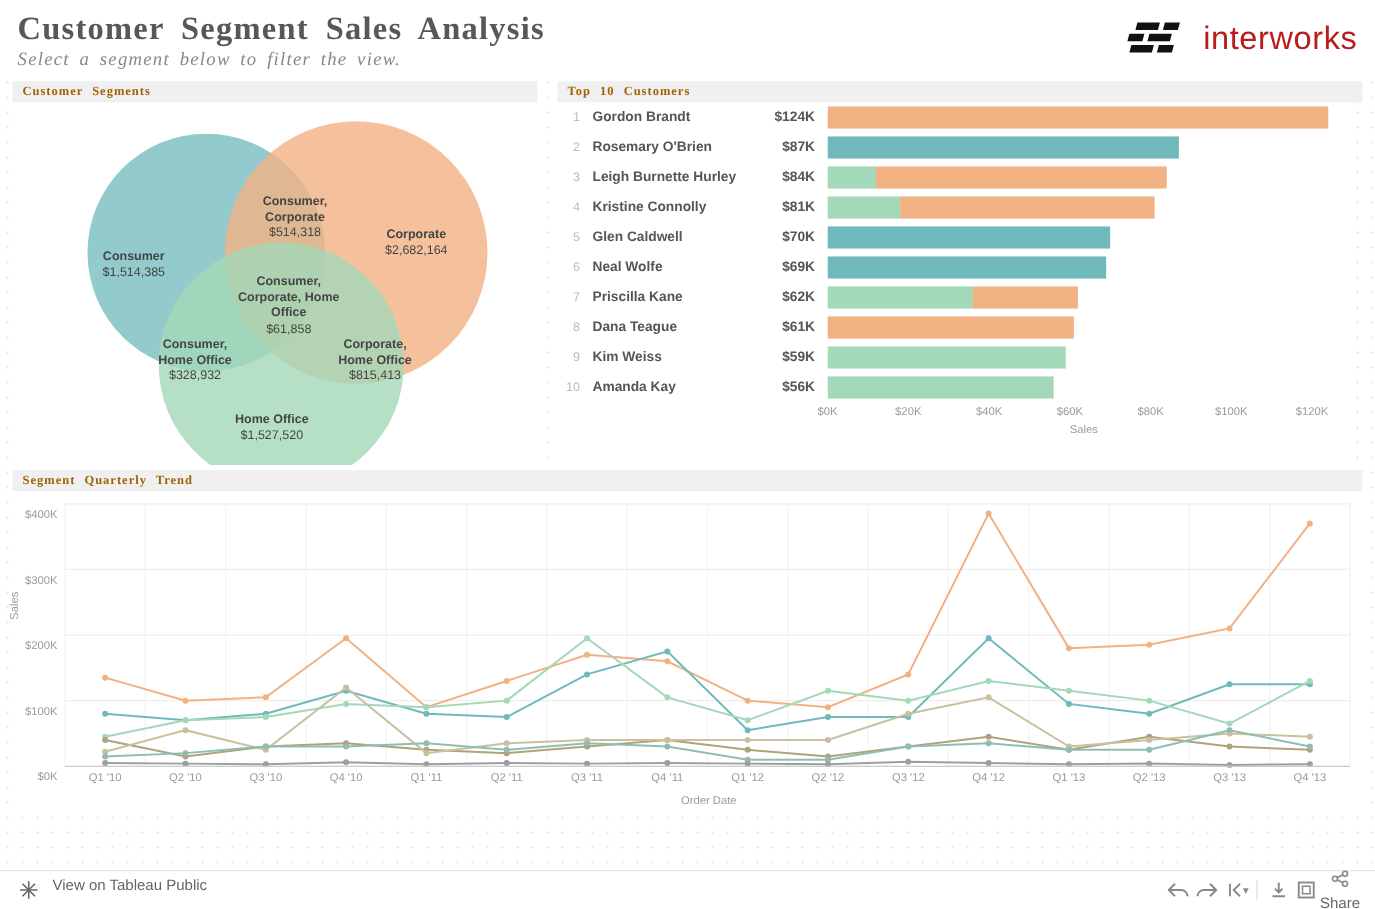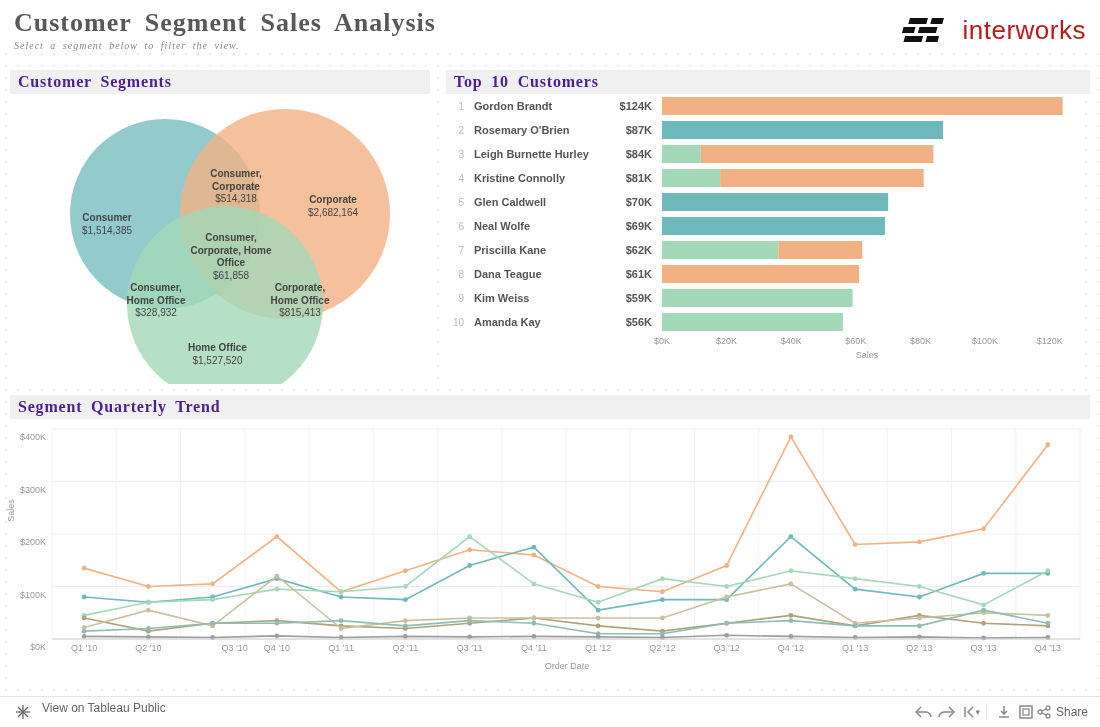--- a/index.html
+++ b/index.html
@@ -30,48 +30,47 @@
     margin: 0;
     font-weight: bold;
     font-size: 26px;
     color: #585858;
     letter-spacing: 1px;
     word-spacing: 6px;
   }
   .header .titles .sub {
     margin: 2px 0 0 0;
     font-style: italic;
-    font-size: 10px;
+    font-size: 15px;
     color: #888;
     letter-spacing: 1px;
     word-spacing: 3px;
   }
   .logo {
     display: flex;
     align-items: center;
     gap: 8px;
     margin-top: 6px;
   }
   .logo svg { display: block; }
   .logo .wordmark {
     font-family: "Helvetica Neue", Arial, sans-serif;
     font-size: 26px;
     letter-spacing: 0.5px;
     color: #b91c1c;
     font-weight: 400;
   }
   .panel-title {
     background: #f0f0f0;
-    font-size: 16px;
+    font-size: 10px;
     font-weight: bold;
     letter-spacing: 0.8px;
     word-spacing: 4px;
-    color: #4c1d95;
+    color: #a16207;
     padding: 3px 8px;
-    margin-top: 11px;
   }
   .row1 {
     display: flex;
     gap: 16px;
     padding: 6px 10px 0 10px;
     background: transparent;
   }
   .col-left { width: 420px; }
   .col-right { flex: 1; }
   .venn-wrap {
@@ -174,20 +173,21 @@
     align-items: center;
     justify-content: center;
     width: 22px; height: 22px;
     color: #888;
     cursor: default;
   }
   .footer .sep { width: 1px; height: 16px; background: #e0e0e0; margin: 0 6px; }
   .footer .share {
     display: flex; align-items: center; gap: 5px;
     color: #666;
+    flex-direction: column;
   }
 </style>
 </head>
 <body>
 
 <div class="dashboard">
 
   <div class="header">
     <div class="titles">
       <h1>Customer Segment Sales Analysis</h1>
@@ -520,21 +520,21 @@
       <div class="ytick" style="top: 220px;">$0K</div>
           <div class="ytick" style="top: 167.5px;">$100K</div>
           <div class="ytick" style="top: 115px;">$200K</div>
           <div class="ytick" style="top: 62.5px; padding-left: 14px;">$300K</div>
           <div class="ytick" style="top: 10px;">$400K</div>
         </div>
       <div class="trend-axis-x" id="trend-xaxis">
         <div class="xtitle">Order Date</div>
       <div class="xtick" style="left: 32.125px;">Q1 '10</div>
           <div class="xtick" style="left: 96.375px;">Q2 '10</div>
-          <div class="xtick" style="left: 160.625px; margin-left: 22px;">Q3 '10</div>
+          <div class="xtick" style="left: 160.625px;">Q3 '10</div>
           <div class="xtick" style="left: 224.875px;">Q4 '10</div>
           <div class="xtick" style="left: 289.125px;">Q1 '11</div>
           <div class="xtick" style="left: 353.375px;">Q2 '11</div>
           <div class="xtick" style="left: 417.625px;">Q3 '11</div>
           <div class="xtick" style="left: 481.875px;">Q4 '11</div>
           <div class="xtick" style="left: 546.125px;">Q1 '12</div>
           <div class="xtick" style="left: 610.375px;">Q2 '12</div>
           <div class="xtick" style="left: 674.625px;">Q3 '12</div>
           <div class="xtick" style="left: 738.875px; text-align: center;">Q4 '12</div>
           <div class="xtick" style="left: 803.125px;">Q1 '13</div>

